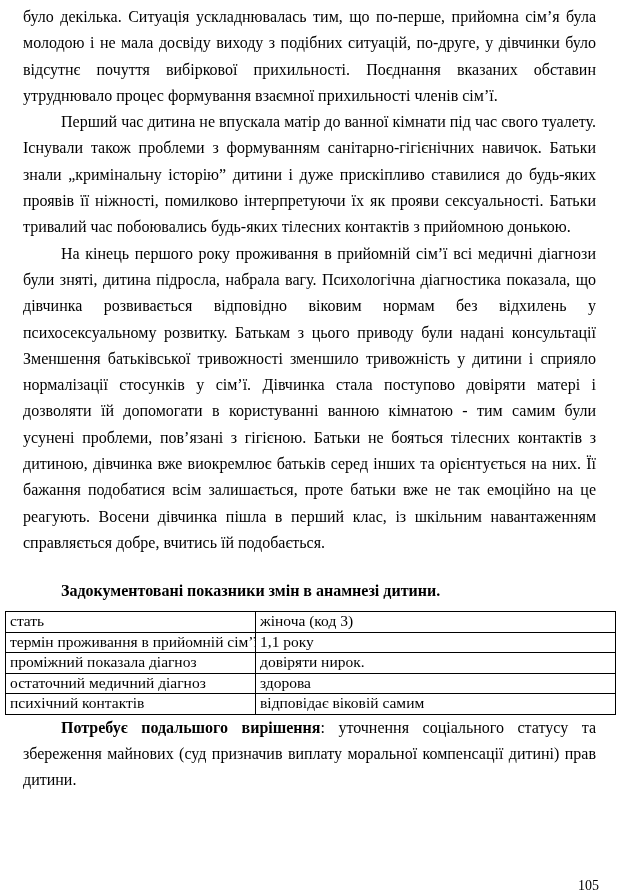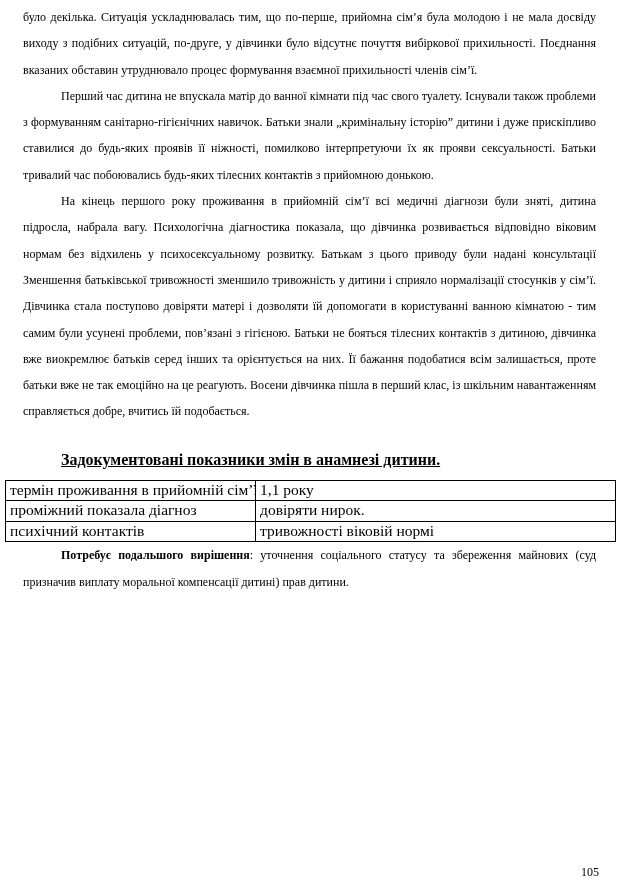--- a/index.html
+++ b/index.html
@@ -17,35 +17,34 @@
   .page {
     position: relative;
     width: 620px;
     height: 896px;
     box-sizing: border-box;
     padding: 4px 24px 0 23px;
     background: #ffffff;
   }
   .para {
     margin: 0;
-    font-size: 12px;
+    font-size: 16px;
     line-height: 26.3px;
     text-align: justify;
     text-indent: 38px;
   }
   .para.no-indent {
     text-indent: 0;
   }
   .heading {
     margin: 25px 0 10px 0;
     font-size: 16px;
     line-height: 20px;
     font-weight: bold;
     text-indent: 38px;
-    text-decoration: underline;
   }
   table.doc-table {
     border-collapse: collapse;
     width: 611px;
     margin-left: -18px;
     table-layout: fixed;
   }
   table.doc-table td {
     border: 1px solid #000000;
     padding: 0 3px 1px 4px;
@@ -56,51 +55,59 @@
     white-space: nowrap;
   }
   table.doc-table td.col-label {
     width: 242px;
   }
   .closing {
   }
   .page-number {
     position: absolute;
     right: 21px;
-    bottom: 16px;
-    font-size: 12px;
+    bottom: 3px;
+    font-size: 14px;
     line-height: 15px;
   }
 </style>
 </head>
 <body>
 
 <div class="page">
 
   <p class="para no-indent">було декілька. Ситуація ускладнювалась тим, що по-перше, прийомна сім’я була молодою і не мала досвіду виходу з подібних ситуацій, по-друге, у дівчинки було відсутнє почуття вибіркової прихильності. Поєднання вказаних обставин утруднювало процес формування взаємної прихильності членів сім’ї.</p>
 
   <p class="para">Перший час дитина не впускала матір до ванної кімнати під час свого туалету. Існували також проблеми з формуванням санітарно-гігієнічних навичок. Батьки знали „кримінальну історію” дитини і дуже прискіпливо ставилися до будь-яких проявів її ніжності, помилково інтерпретуючи їх як прояви сексуальності. Батьки тривалий час побоювались будь-яких тілесних контактів з прийомною донькою.</p>
 
   <p class="para">На кінець першого року проживання в прийомній сім’ї всі медичні діагнози були зняті, дитина підросла, набрала вагу. Психологічна діагностика показала, що дівчинка розвивається відповідно віковим нормам без відхилень у психосексуальному розвитку. Батькам з цього приводу були надані консультації Зменшення батьківської тривожності зменшило тривожність у дитини і сприяло нормалізації стосунків у сім’ї. Дівчинка стала поступово довіряти матері і дозволяти їй допомогати в користуванні ванною кімнатою - тим самим були усунені проблеми, пов’язані з гігієною. Батьки не бояться тілесних контактів з дитиною, дівчинка вже виокремлює батьків серед інших та орієнтується на них. Її бажання подобатися всім залишається, проте батьки вже не так емоційно на це реагують. Восени дівчинка пішла в перший клас, із шкільним навантаженням справляється добре, вчитись їй подобається.</p>
 
   <p class="heading">Задокументовані показники змін в анамнезі дитини.</p>
 
   <table class="doc-table">
     <tbody>
       <tr>
+        <td class="col-label">стать</td>
+        <td>жіноча (код 3)</td>
+      </tr>
+      <tr>
         <td class="col-label">термін проживання в прийомній сім’ї</td>
         <td>1,1 року</td>
       </tr>
       <tr>
         <td class="col-label">проміжний показала діагноз</td>
         <td>довіряти нирок.</td>
       </tr>
       <tr>
+        <td class="col-label">остаточний медичний діагноз</td>
+        <td>здорова</td>
+      </tr>
+      <tr>
         <td class="col-label">психічний контактів</td>
-        <td>тривожності віковій нормі</td>
+        <td>відповідає віковій самим</td>
       </tr>
     </tbody>
   </table>
 
   <p class="para closing"><b>Потребує подальшого вирішення</b><span>: уточнення соціального статусу та збереження майнових (суд призначив виплату моральної компенсації дитині) прав дитини.</span></p>
 
   <div class="page-number">105</div>
 
 </div>
 

